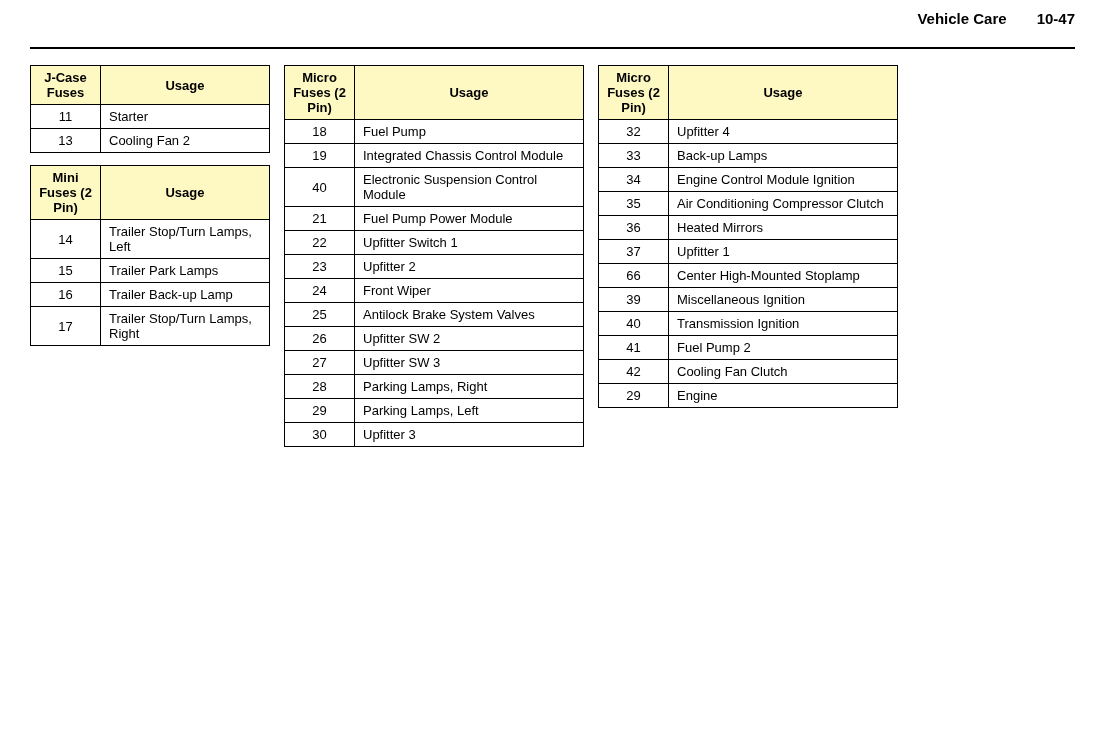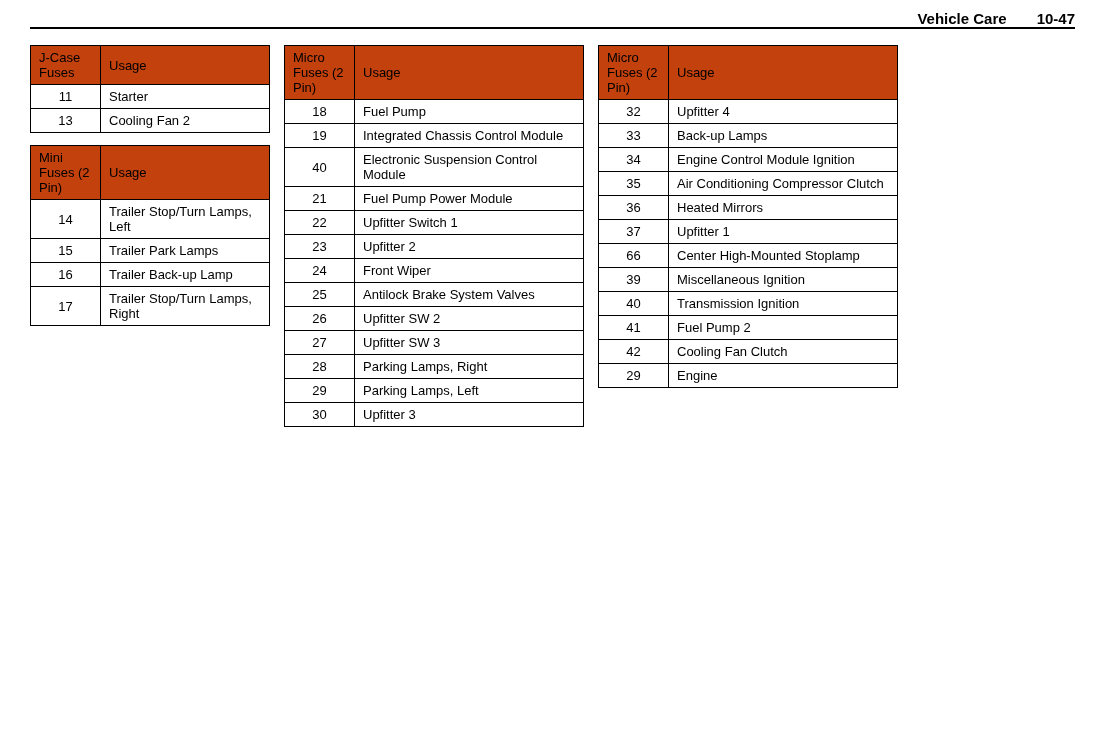--- a/index.html
+++ b/index.html
@@ -12,21 +12,21 @@
       min-height: 743px;
     }
     .page {
       padding: 10px 30px 20px 30px;
     }
     .header {
       display: flex;
       justify-content: flex-end;
       align-items: center;
       border-bottom: 2px solid #000;
-      padding-bottom: 0;
+      padding-bottom: 20px;
       margin-bottom: 16px;
     }
     .header-title {
       font-weight: bold;
       font-size: 15px;
       margin-right: 30px;
     }
     .header-page {
       font-weight: bold;
       font-size: 15px;
@@ -46,22 +46,23 @@
       border-collapse: collapse;
       font-size: 13px;
     }
     td, th {
       border: 1px solid #000;
       padding: 4px 8px;
       vertical-align: middle;
       text-align: left;
     }
     th {
-      font-weight: normal;
-      background: #c2410c;
+      font-weight: bold;
+      text-align: center;
+      background: #fef9c3;
     }
     td.num {
       text-align: center;
       width: 70px;
     }
     .left-section table {
       width: 240px;
     }
     .mid-table {
       width: 300px;

